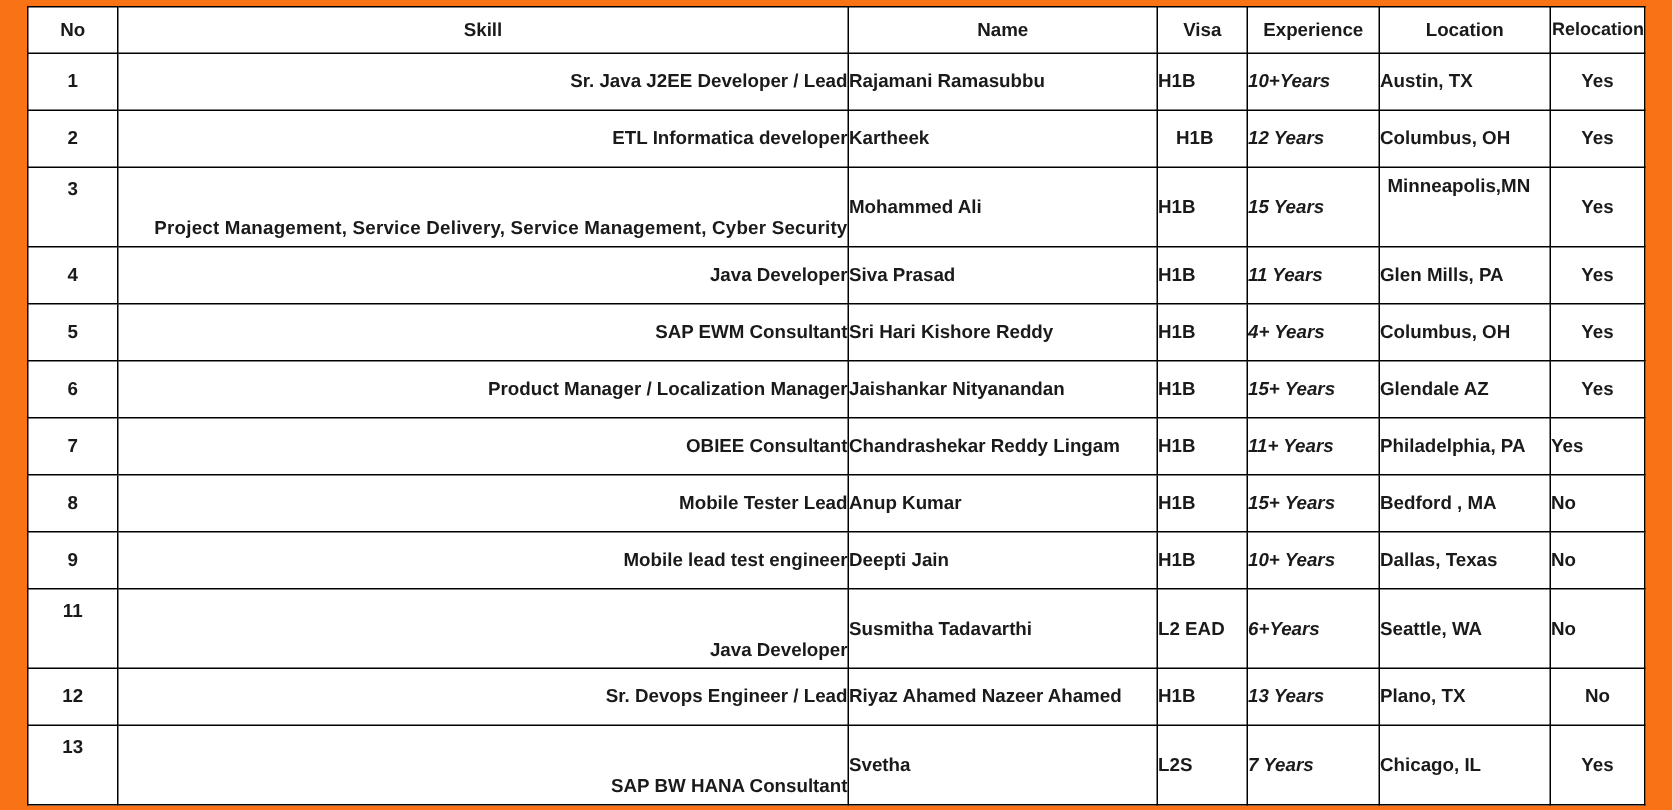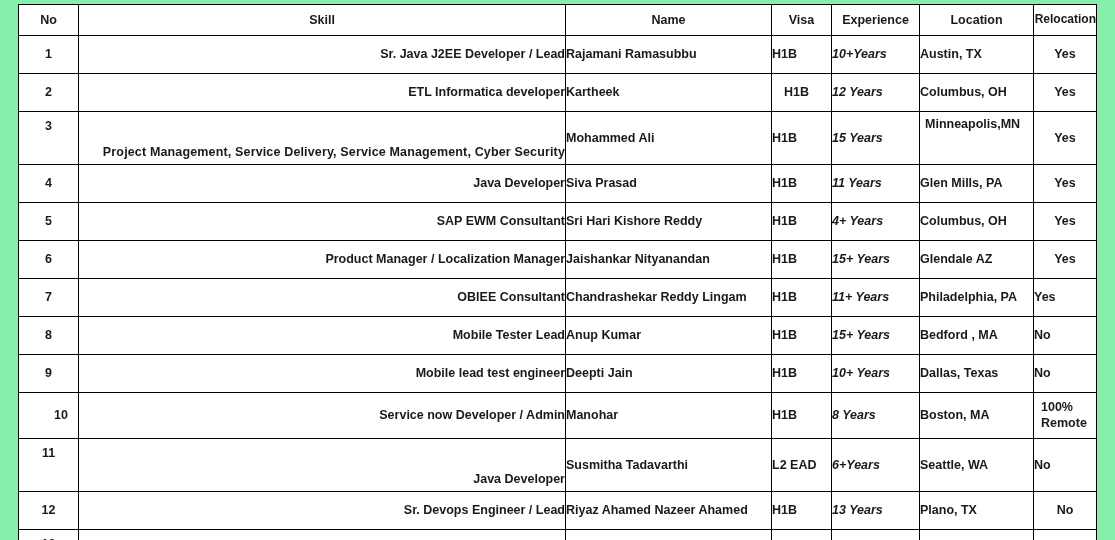--- a/index.html
+++ b/index.html
@@ -11,21 +11,21 @@
     width: 1115px;
     height: 540px;
     font-family: "Liberation Sans", sans-serif;
     color: #1a1a1a;
     overflow: hidden;
   }
   .sheet {
     position: relative;
     width: 1115px;
     height: 540px;
-    background: #86efac;
+    background: #f97316;
   }
   table.candidates {
     position: absolute;
     left: 18px;
     top: 4px;
     width: 1078px;
     border-collapse: collapse;
     table-layout: fixed;
     background: #ffffff;
   }
@@ -234,29 +234,20 @@
       <tr>
         <td class="no">9</td>
         <td class="skill">Mobile lead test engineer</td>
         <td class="name">Deepti Jain</td>
         <td class="visa">H1B</td>
         <td class="exp">10+ Years</td>
         <td class="loc">Dallas, Texas</td>
         <td class="reloc">No</td>
       </tr>
 
-      <tr class="tall">
-        <td class="no no-right">10</td>
-        <td class="skill">Service now Developer / Admin</td>
-        <td class="name">Manohar</td>
-        <td class="visa">H1B</td>
-        <td class="exp">8 Years</td>
-        <td class="loc">Boston, MA</td>
-        <td class="reloc reloc-two">100% Remote</td>
-      </tr>
 
       <tr class="tall">
         <td class="no no-top">11</td>
         <td class="skill skill-bottom">Java Developer</td>
         <td class="name">Susmitha Tadavarthi</td>
         <td class="visa">L2 EAD</td>
         <td class="exp">6+Years</td>
         <td class="loc">Seattle, WA</td>
         <td class="reloc">No</td>
       </tr>

